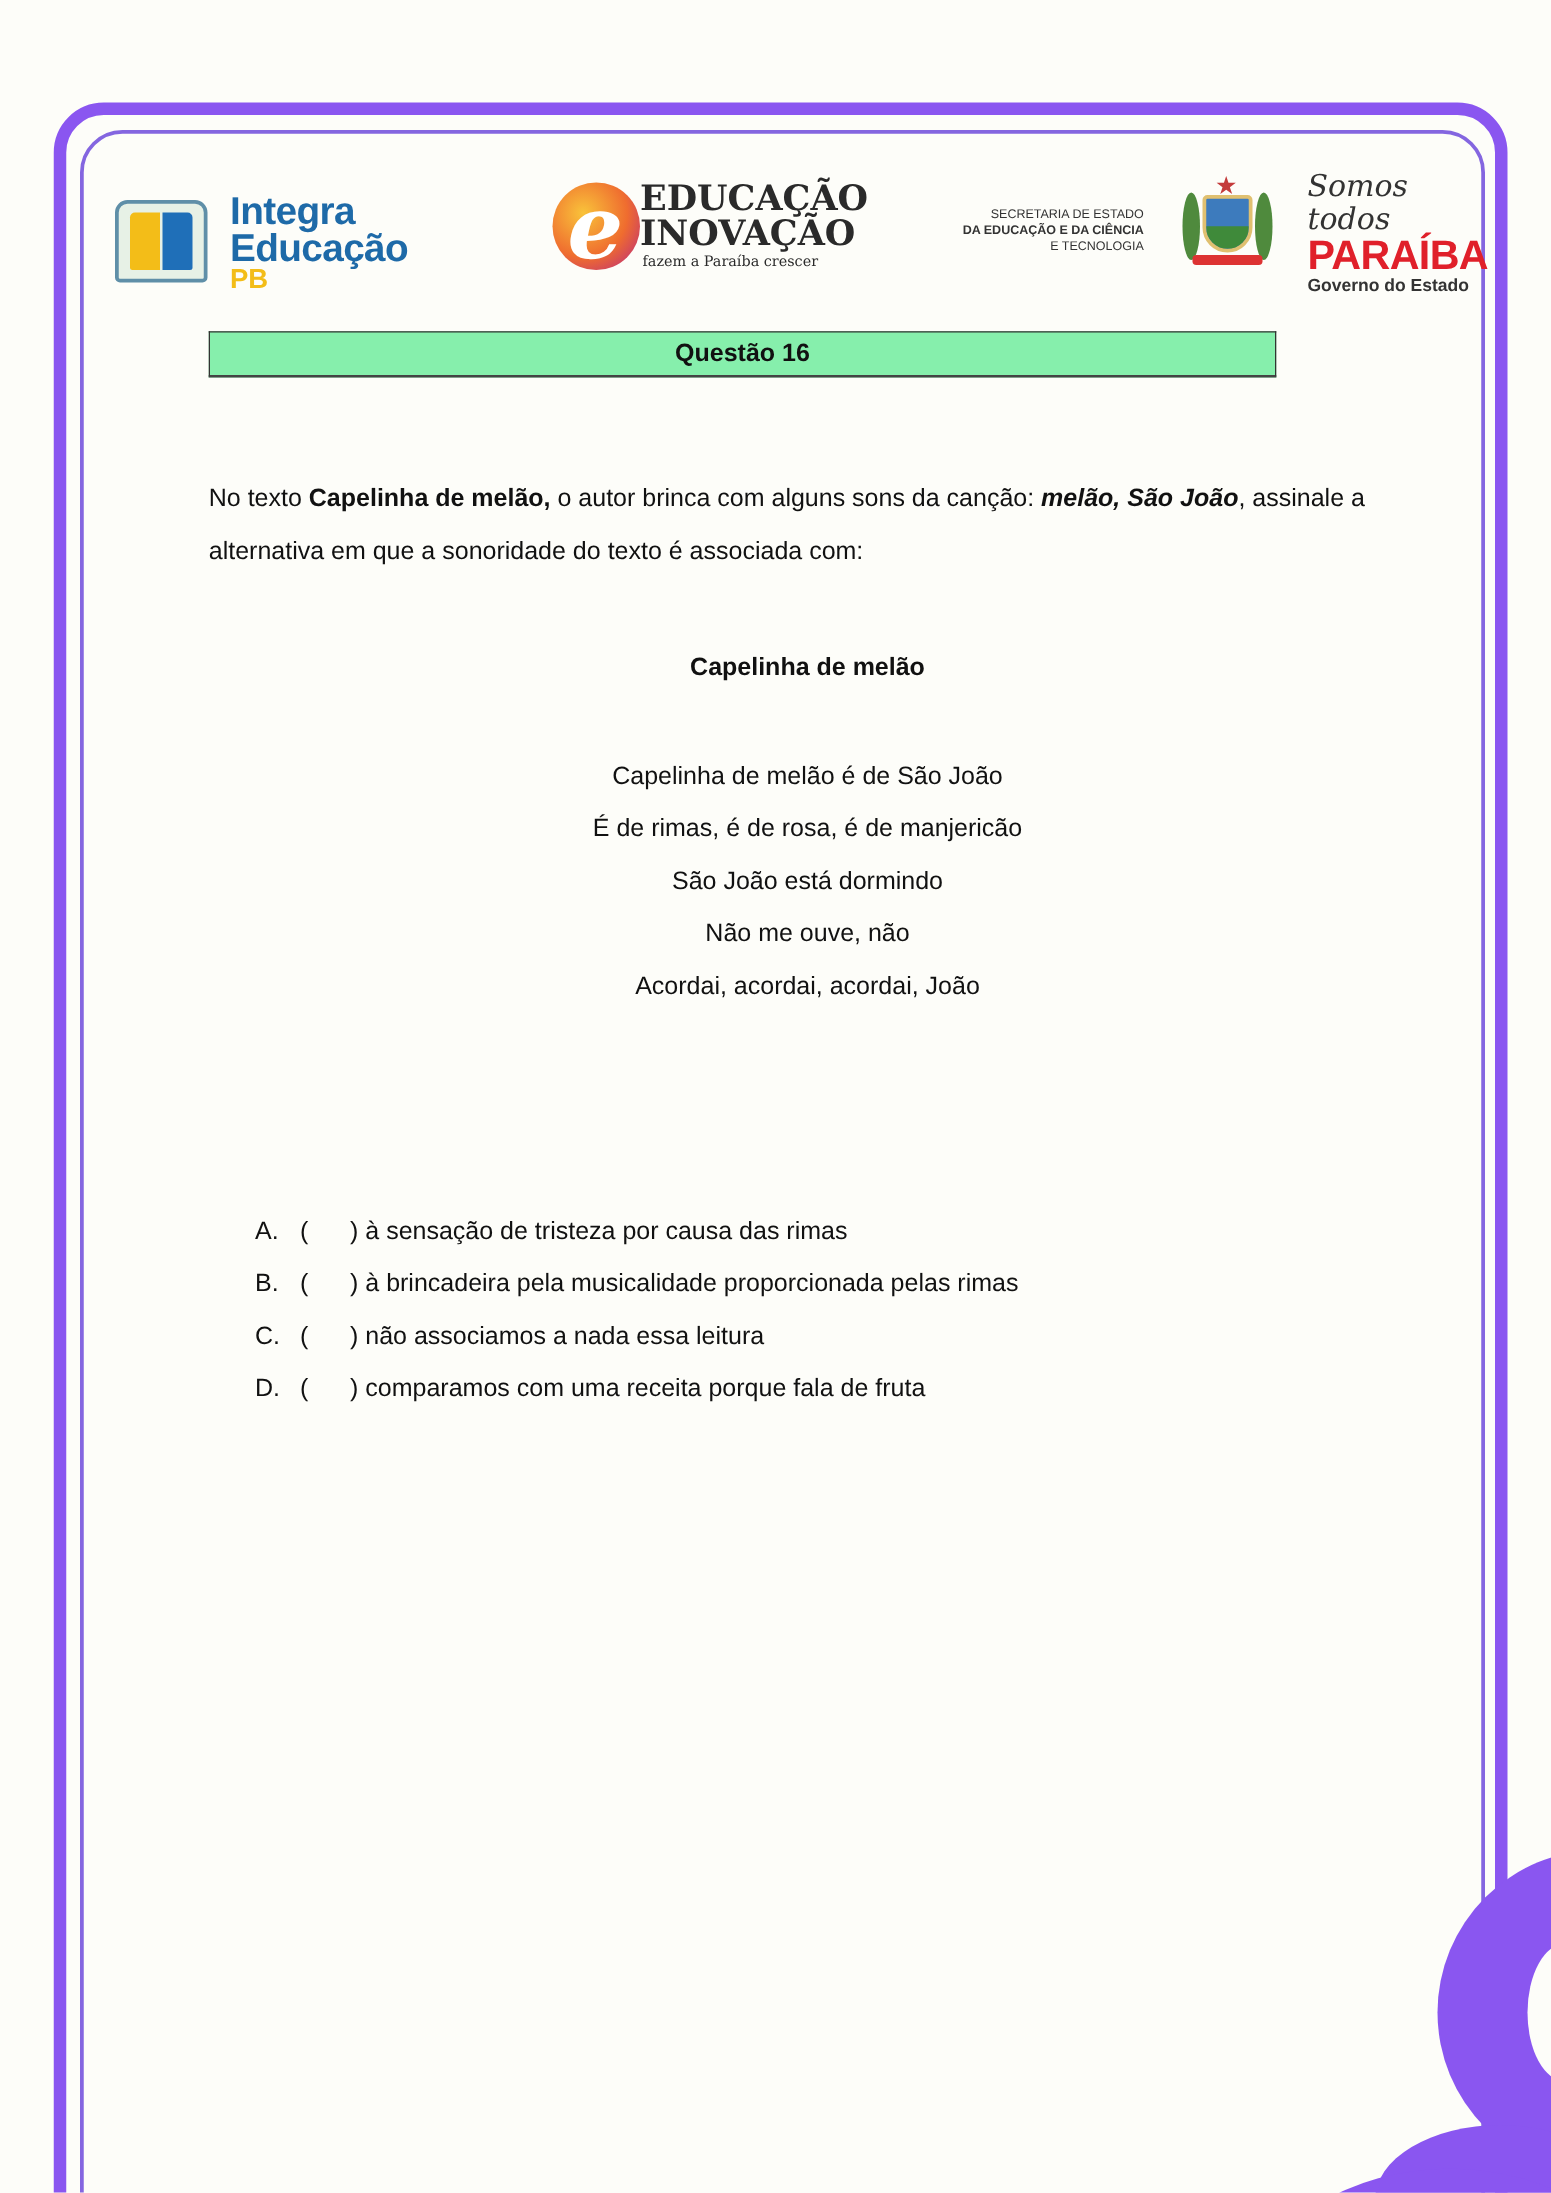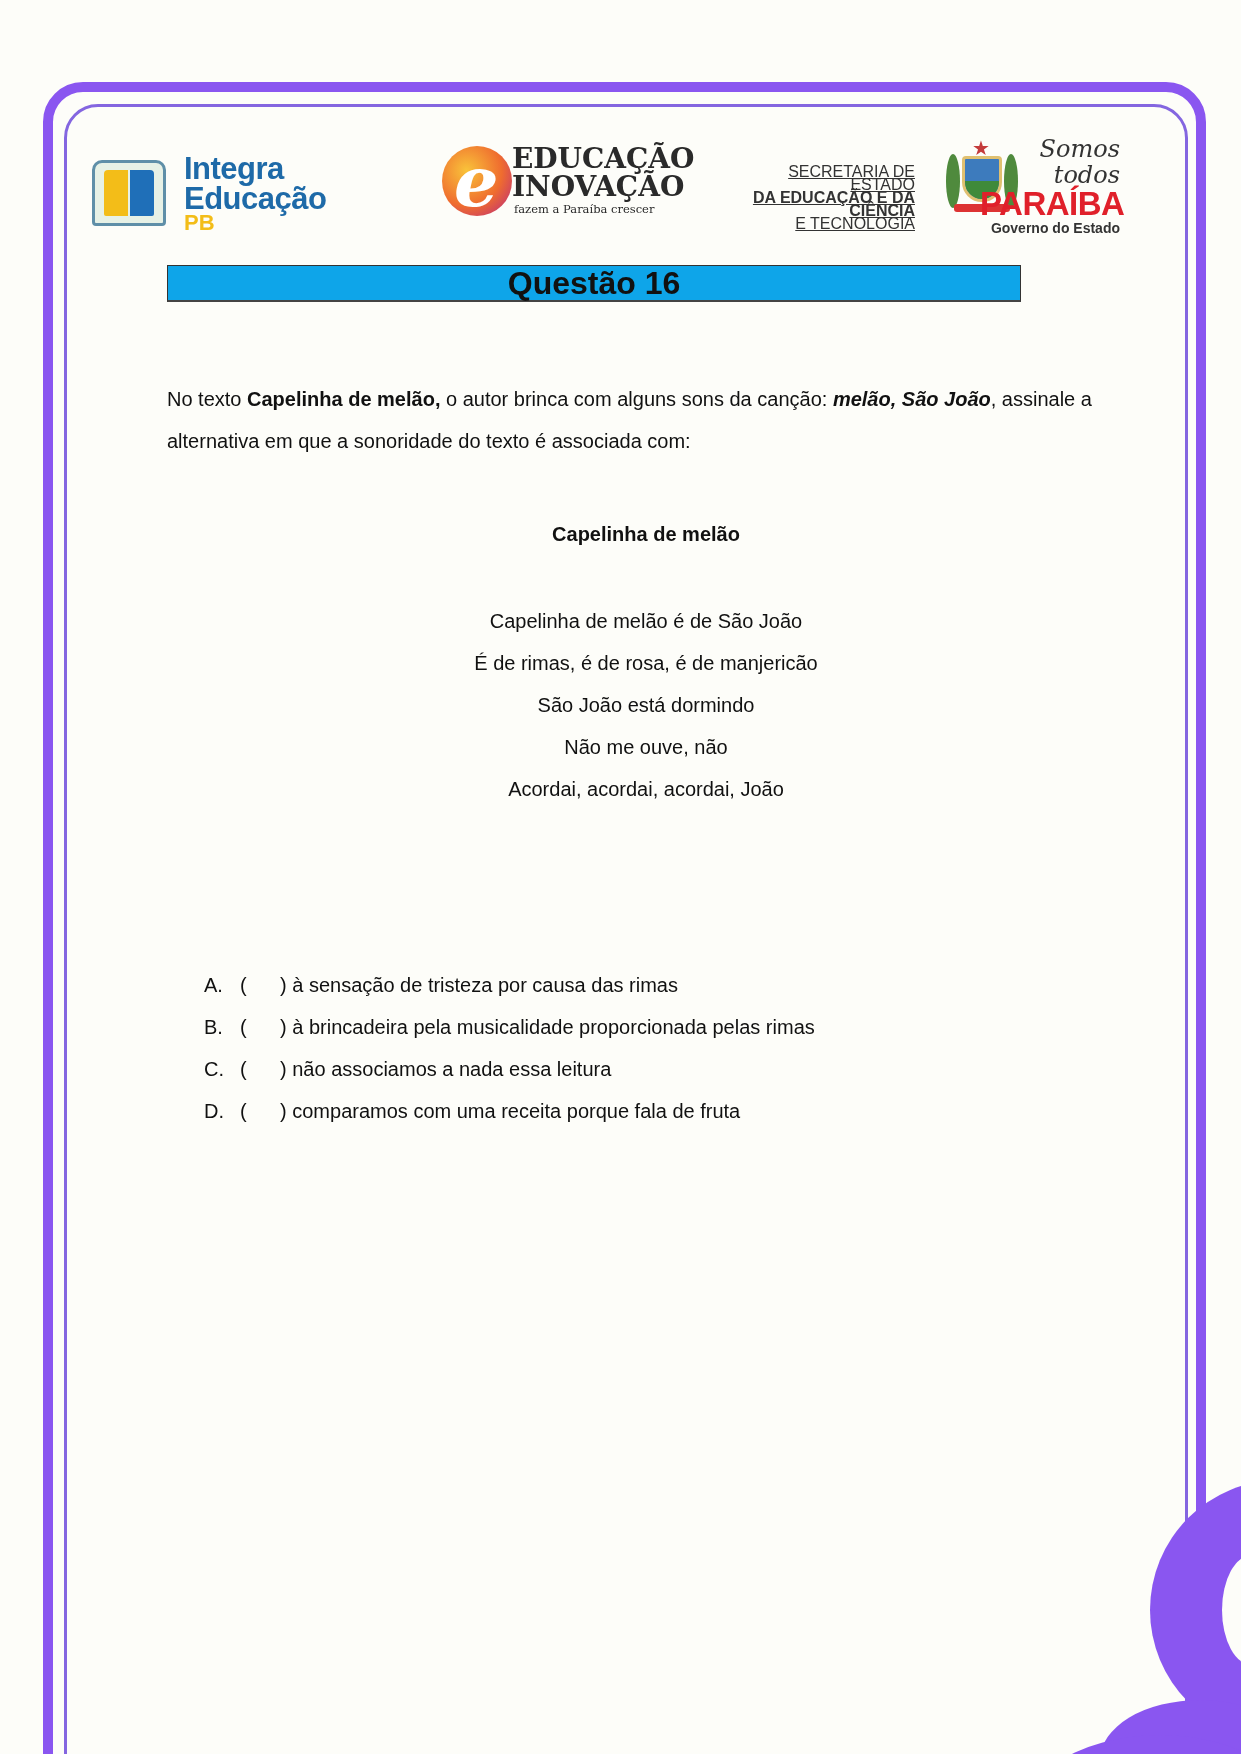--- a/index.html
+++ b/index.html
@@ -46,38 +46,38 @@
 
   .logo-edu { position: absolute; left: 442px; top: 142px; width: 250px; height: 78px; }
   .edu-e { position:absolute; left:0; top:4px; width:70px; height:70px; border-radius:50%;
     background: radial-gradient(circle at 35% 35%, #f9c33a, #ef6c2f 55%, #c83a6a 85%); }
   .edu-e span { position:absolute; left:12px; top:-6px; font-family: "DejaVu Serif", serif; font-style: italic; font-weight: bold; font-size: 70px; color:#fff; }
   .edu-l1, .edu-l2 { position:absolute; left:70px; font-family: "DejaVu Serif", serif; font-weight: bold; font-size: 28px; color:#2a2a2a; letter-spacing: 0px; }
   .edu-l1 { top: 0px; }
   .edu-l2 { top: 28px; }
   .edu-l3 { position:absolute; left:72px; top:60px; font-family:"DejaVu Serif", serif; font-weight:normal; font-size:11.5px; color:#2a2a2a; }
 
-  .logo-sec { position:absolute; left:745px; top:165px; width:170px; text-align:right; font-size:16px; line-height:13px; color:#333;text-decoration:underline; }
+  .logo-sec { position:absolute; left:745px; top:165px; width:170px; text-align:right; font-size:10px; line-height:13px; color:#333; }
   .crest { position:absolute; left:942px; top:138px; width:80px; height:82px; }
   .crest .shield { position:absolute; left:20px; top:18px; width:40px; height:46px; background:#3d7bbd; border:3px solid #e0c070; border-radius: 4px 4px 20px 20px; box-sizing:border-box; overflow:hidden; }
   .crest .shield .land { position:absolute; left:0; bottom:0; width:100%; height:45%; background:#3f8a3a; }
   .crest .leaf-l, .crest .leaf-r { position:absolute; top:16px; width:14px; height:54px; background:#4f8a3d; border-radius:50%; }
   .crest .leaf-l { left:4px; } .crest .leaf-r { left:62px; }
   .crest .star { position:absolute; left:30px; top:-2px; font-size:20px; color:#c43b3b; }
   .crest .ribbon { position:absolute; left:12px; top:66px; width:56px; height:8px; background:#d33; border-radius:3px; }
-  .logo-pb { position:absolute; left:980px; top:136px; width:140px; text-align:right; }
+  .logo-pb { position:absolute; left:1046px; top:136px; width:140px; text-align:left; }
   .pb-somos { font-family:"DejaVu Serif", serif; font-style:italic; font-size:24px; color:#333; line-height:26px; }
   .pb-paraiba { font-weight:bold; font-size:33px; color:#e0202a; line-height:32px; letter-spacing:-0.5px; }
   .pb-gov { font-size:14px; color:#333; line-height:16px; font-weight:bold; }
 
   .question-box {
     position:absolute; left:167px; top:265px; width:854px; height:37px;
-    background:#0ea5e9; border:1px solid #333; border-bottom:2px solid #444; box-sizing:border-box;
+    background:#86efac; border:1px solid #333; border-bottom:2px solid #444; box-sizing:border-box;
     display:flex; align-items:center; justify-content:center;
-    font-weight:bold; font-size:32px; color:#111;
+    font-weight:bold; font-size:20px; color:#111;
   }
 
   .prompt { position:absolute; left:167px; top:378px; width:950px; font-size:20px; line-height:42px; color:#111; }
   .prompt b { font-weight:bold; }
 
   .poem { position:absolute; left:350px; width:592px; text-align:center; font-size:20px; color:#111; }
   .poem-title { top: 523px; font-weight:bold; }
   .poem-line { height:42px; line-height:42px; }
   .poem-body { top: 600px; }
 

